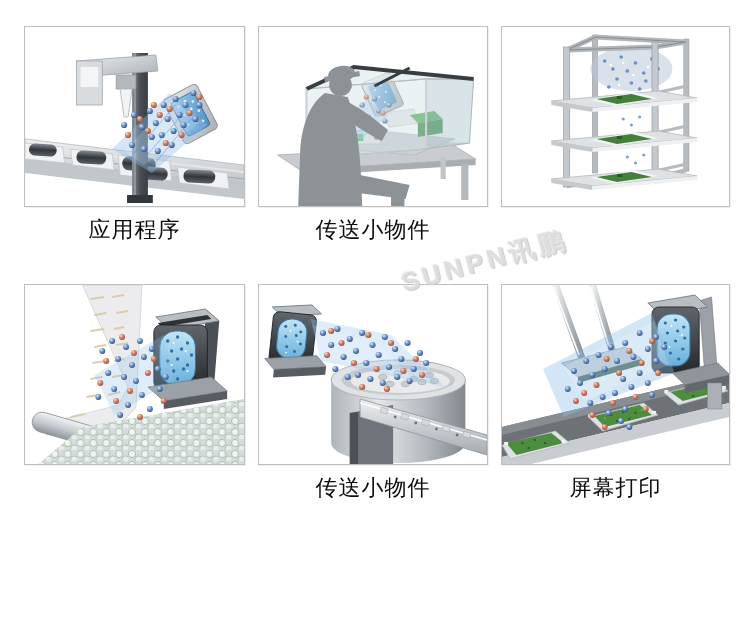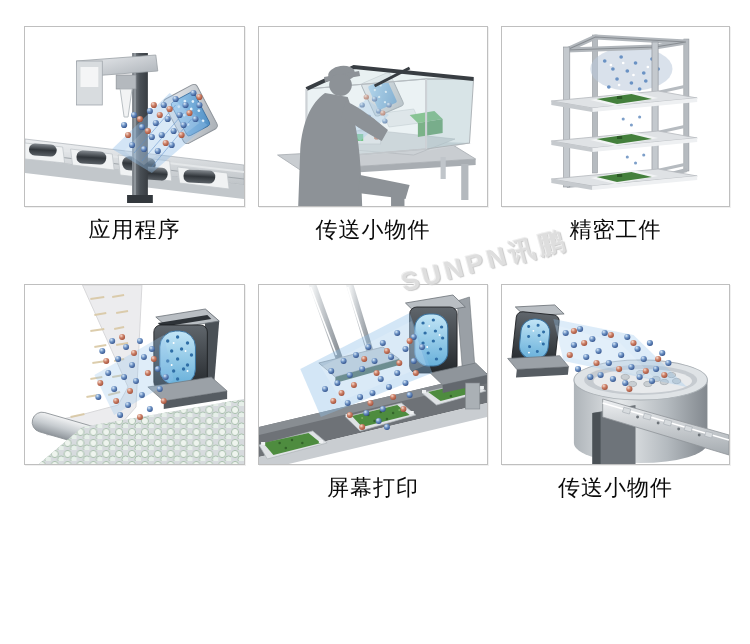--- a/index.html
+++ b/index.html
@@ -323,21 +323,20 @@
           <g fill="#7d9fc9">
             <circle cx="118" cy="92" r="1.5"></circle>
               <circle cx="126" cy="98" r="1.5"></circle>
               <circle cx="134" cy="90" r="1.5"></circle>
               <circle cx="122" cy="130" r="1.5"></circle>
               <circle cx="130" cy="136" r="1.5"></circle>
               <circle cx="138" cy="128" r="1.5"></circle>
           </g>
         </svg>
       </div>
-      <figcaption>精密工件</figcaption>
     </figure>
 
     <figure>
       <div class="frame">
         <svg viewBox="0 0 221 179" preserveAspectRatio="none" xmlns="http://www.w3.org/2000/svg">
           <defs>
             <linearGradient id="d-dark" x1="0" y1="0" x2="0" y2="1">
                 <stop offset="0" stop-color="#60666c"></stop>
                 <stop offset="1" stop-color="#24282c"></stop>
               </linearGradient>
@@ -452,20 +451,160 @@
               <use href="#d-r" x="124" y="88"></use>
               <use href="#d-r" x="92" y="116"></use>
               <use href="#d-r" x="106" y="106"></use>
               <use href="#d-r" x="130" y="74"></use>
               <use href="#d-r" x="140" y="116"></use>
               <use href="#d-r" x="76" y="98"></use>
               <use href="#d-r" x="116" y="132"></use>
           </g>
         </svg>
       </div>
+    </figure>
+
+    <figure>
+      <div class="frame">
+        <svg viewBox="0 0 221 179" preserveAspectRatio="none" xmlns="http://www.w3.org/2000/svg">
+          <defs>
+            <linearGradient id="e-bowl" x1="0" y1="0" x2="1" y2="0">
+                <stop offset="0" stop-color="#aeb4b9"></stop>
+                <stop offset=".35" stop-color="#e4e7e9"></stop>
+                <stop offset=".7" stop-color="#b4babf"></stop>
+                <stop offset="1" stop-color="#82888e"></stop>
+              </linearGradient>
+            <linearGradient id="e-dark" x1="0" y1="0" x2="0" y2="1">
+                <stop offset="0" stop-color="#60666c"></stop>
+                <stop offset="1" stop-color="#24282c"></stop>
+              </linearGradient>
+            <linearGradient id="e-face" x1="0" y1="0" x2="0" y2="1">
+                <stop offset="0" stop-color="#c2e5f6"></stop>
+                <stop offset="1" stop-color="#68b0da"></stop>
+              </linearGradient>
+            <linearGradient id="e-rail" x1="0" y1="0" x2="0" y2="1">
+                <stop offset="0" stop-color="#eef0f2"></stop>
+                <stop offset="1" stop-color="#a5abb0"></stop>
+              </linearGradient>
+            <radialGradient id="e-pb" cx="35%" cy="30%" r="75%">
+                <stop offset="0" stop-color="#dcebf8"></stop>
+                <stop offset=".45" stop-color="#6f94c6"></stop>
+                <stop offset="1" stop-color="#31508a"></stop>
+              </radialGradient>
+            <radialGradient id="e-pr" cx="35%" cy="30%" r="75%">
+                <stop offset="0" stop-color="#f6ddd2"></stop>
+                <stop offset=".45" stop-color="#cd8168"></stop>
+                <stop offset="1" stop-color="#a14e38"></stop>
+              </radialGradient>
+            <circle id="e-b" r="3.0" fill="url(#e-pb)"></circle>
+              <circle id="e-r" r="3.0" fill="url(#e-pr)"></circle>
+          </defs>
+          <g>
+            <path d="M70,95 L70,158 A65,20 0 0 0 200,158 L200,95 Z" fill="url(#e-bowl)"></path>
+            <ellipse cx="135" cy="95" rx="65" ry="20" fill="#dfe3e6" stroke="#aab0b5" stroke-width="1"></ellipse>
+            <ellipse cx="135" cy="95" rx="55" ry="15" fill="#c6cbd0"></ellipse>
+            <ellipse cx="137" cy="96" rx="48" ry="12" fill="#e8eaec"></ellipse>
+            <g fill="#c9ced2" stroke="#9aa0a5" stroke-width="0.6">
+                <ellipse cx="120" cy="92" rx="4" ry="2.6"></ellipse>
+                <ellipse cx="135" cy="88" rx="4" ry="2.6"></ellipse>
+                <ellipse cx="150" cy="94" rx="4" ry="2.6"></ellipse>
+                <ellipse cx="165" cy="90" rx="4" ry="2.6"></ellipse>
+                <ellipse cx="142" cy="99" rx="4" ry="2.6"></ellipse>
+                <ellipse cx="158" cy="97" rx="4" ry="2.6"></ellipse>
+                <ellipse cx="127" cy="99" rx="4" ry="2.6"></ellipse>
+                <ellipse cx="170" cy="96" rx="4" ry="2.6"></ellipse>
+              </g>
+            <polygon points="88,128 130,120 130,179 88,179" fill="#6e747a"></polygon>
+            <polygon points="88,128 96,127 96,179 88,179" fill="#4b5156"></polygon>
+          </g>
+          <g>
+            <polygon points="98,114 221,150 221,170 98,132" fill="url(#e-rail)" stroke="#8f959a" stroke-width="0.8"></polygon>
+            <line x1="98" y1="118" x2="221" y2="155" stroke="#ffffff" stroke-width="1.6"></line>
+            <g fill="#d8dcdf" stroke="#aab0b5" stroke-width="0.6">
+              <rect x="118" y="123" width="7" height="5" transform="rotate(16 121 125)"></rect>
+                <rect x="138" y="129" width="7" height="5" transform="rotate(16 141 131)"></rect>
+                <rect x="158" y="135" width="7" height="5" transform="rotate(16 161 137)"></rect>
+                <rect x="178" y="141" width="7" height="5" transform="rotate(16 181 143)"></rect>
+                <rect x="198" y="147" width="7" height="5" transform="rotate(16 201 149)"></rect>
+            </g>
+            <g fill="#6e747a">
+                <circle cx="132" cy="132" r="1.4"></circle>
+                <circle cx="152" cy="138" r="1.4"></circle>
+                <circle cx="172" cy="144" r="1.4"></circle>
+                <circle cx="192" cy="150" r="1.4"></circle>
+              </g>
+          </g>
+          <g transform="translate(14,12) rotate(6)">
+            <polygon points="0,10 38,4 48,12 10,18" fill="#b9bec3" stroke="#6d7379" stroke-width="0.8"></polygon>
+            <rect x="2" y="14" width="42" height="52" rx="6" fill="url(#e-dark)" stroke="#17191c" stroke-width="0.8"></rect>
+            <rect x="8" y="20" width="28" height="40" rx="13" fill="url(#e-face)" stroke="#3c74a0" stroke-width="1"></rect>
+            <g fill="#2f6ea6">
+                <circle cx="15" cy="28" r="1.5"></circle>
+                <circle cx="24" cy="26" r="1.5"></circle>
+                <circle cx="30" cy="32" r="1.5"></circle>
+                <circle cx="16" cy="38" r="1.5"></circle>
+                <circle cx="26" cy="36" r="1.5"></circle>
+                <circle cx="31" cy="44" r="1.5"></circle>
+                <circle cx="18" cy="48" r="1.5"></circle>
+                <circle cx="26" cy="52" r="1.5"></circle>
+              </g>
+            <g fill="#ffffff">
+                <circle cx="20" cy="32" r="0.9"></circle>
+                <circle cx="28" cy="42" r="0.9"></circle>
+                <circle cx="18" cy="54" r="0.9"></circle>
+              </g>
+            <polygon points="-2,62 48,54 58,64 8,72" fill="#9ba1a7" stroke="#70767c" stroke-width="0.7"></polygon>
+            <polygon points="8,72 58,64 58,72 8,80" fill="#565c62"></polygon>
+          </g>
+          <g>
+            <polygon points="50,34 60,76 180,102 128,50" fill="rgba(150,195,235,0.32)"></polygon>
+            <polygon points="52,40 58,70 150,95 115,58" fill="rgba(255,255,255,0.16)"></polygon>
+          </g>
+          <g>
+            <use href="#e-b" x="62" y="48"></use>
+              <use href="#e-b" x="70" y="60"></use>
+              <use href="#e-b" x="76" y="44"></use>
+              <use href="#e-b" x="82" y="72"></use>
+              <use href="#e-b" x="88" y="54"></use>
+              <use href="#e-b" x="94" y="66"></use>
+              <use href="#e-b" x="100" y="48"></use>
+              <use href="#e-b" x="104" y="78"></use>
+              <use href="#e-b" x="110" y="60"></use>
+              <use href="#e-b" x="116" y="70"></use>
+              <use href="#e-b" x="122" y="52"></use>
+              <use href="#e-b" x="126" y="82"></use>
+              <use href="#e-b" x="132" y="64"></use>
+              <use href="#e-b" x="138" y="74"></use>
+              <use href="#e-b" x="144" y="58"></use>
+              <use href="#e-b" x="150" y="84"></use>
+              <use href="#e-b" x="156" y="68"></use>
+              <use href="#e-b" x="162" y="78"></use>
+              <use href="#e-b" x="96" y="90"></use>
+              <use href="#e-b" x="108" y="94"></use>
+              <use href="#e-b" x="120" y="98"></use>
+              <use href="#e-b" x="134" y="92"></use>
+              <use href="#e-b" x="146" y="96"></use>
+              <use href="#e-b" x="74" y="84"></use>
+              <use href="#e-b" x="86" y="92"></use>
+            <use href="#e-r" x="66" y="70"></use>
+              <use href="#e-r" x="80" y="58"></use>
+              <use href="#e-r" x="92" y="78"></use>
+              <use href="#e-r" x="106" y="50"></use>
+              <use href="#e-r" x="114" y="84"></use>
+              <use href="#e-r" x="128" y="58"></use>
+              <use href="#e-r" x="140" y="86"></use>
+              <use href="#e-r" x="152" y="74"></use>
+              <use href="#e-r" x="100" y="102"></use>
+              <use href="#e-r" x="124" y="104"></use>
+              <use href="#e-r" x="158" y="90"></use>
+              <use href="#e-r" x="70" y="46"></use>
+          </g>
+        </svg>
+      </div>
+      <figcaption>传送小物件</figcaption>
     </figure>
 
     <figure>
       <div class="frame">
         <svg viewBox="0 0 221 179" preserveAspectRatio="none" xmlns="http://www.w3.org/2000/svg">
           <defs>
             <linearGradient id="f-dark" x1="0" y1="0" x2="0" y2="1">
                 <stop offset="0" stop-color="#60666c"></stop>
                 <stop offset="1" stop-color="#24282c"></stop>
               </linearGradient>
@@ -619,156 +758,16 @@
               <use href="#f-r" x="72" y="116"></use>
               <use href="#f-r" x="140" y="124"></use>
               <use href="#f-r" x="88" y="130"></use>
               <use href="#f-r" x="100" y="142"></use>
           </g>
         </svg>
       </div>
       <figcaption>屏幕打印</figcaption>
     </figure>
 
-    <figure>
-      <div class="frame">
-        <svg viewBox="0 0 221 179" preserveAspectRatio="none" xmlns="http://www.w3.org/2000/svg">
-          <defs>
-            <linearGradient id="e-bowl" x1="0" y1="0" x2="1" y2="0">
-                <stop offset="0" stop-color="#aeb4b9"></stop>
-                <stop offset=".35" stop-color="#e4e7e9"></stop>
-                <stop offset=".7" stop-color="#b4babf"></stop>
-                <stop offset="1" stop-color="#82888e"></stop>
-              </linearGradient>
-            <linearGradient id="e-dark" x1="0" y1="0" x2="0" y2="1">
-                <stop offset="0" stop-color="#60666c"></stop>
-                <stop offset="1" stop-color="#24282c"></stop>
-              </linearGradient>
-            <linearGradient id="e-face" x1="0" y1="0" x2="0" y2="1">
-                <stop offset="0" stop-color="#c2e5f6"></stop>
-                <stop offset="1" stop-color="#68b0da"></stop>
-              </linearGradient>
-            <linearGradient id="e-rail" x1="0" y1="0" x2="0" y2="1">
-                <stop offset="0" stop-color="#eef0f2"></stop>
-                <stop offset="1" stop-color="#a5abb0"></stop>
-              </linearGradient>
-            <radialGradient id="e-pb" cx="35%" cy="30%" r="75%">
-                <stop offset="0" stop-color="#dcebf8"></stop>
-                <stop offset=".45" stop-color="#6f94c6"></stop>
-                <stop offset="1" stop-color="#31508a"></stop>
-              </radialGradient>
-            <radialGradient id="e-pr" cx="35%" cy="30%" r="75%">
-                <stop offset="0" stop-color="#f6ddd2"></stop>
-                <stop offset=".45" stop-color="#cd8168"></stop>
-                <stop offset="1" stop-color="#a14e38"></stop>
-              </radialGradient>
-            <circle id="e-b" r="3.0" fill="url(#e-pb)"></circle>
-              <circle id="e-r" r="3.0" fill="url(#e-pr)"></circle>
-          </defs>
-          <g>
-            <path d="M70,95 L70,158 A65,20 0 0 0 200,158 L200,95 Z" fill="url(#e-bowl)"></path>
-            <ellipse cx="135" cy="95" rx="65" ry="20" fill="#dfe3e6" stroke="#aab0b5" stroke-width="1"></ellipse>
-            <ellipse cx="135" cy="95" rx="55" ry="15" fill="#c6cbd0"></ellipse>
-            <ellipse cx="137" cy="96" rx="48" ry="12" fill="#e8eaec"></ellipse>
-            <g fill="#c9ced2" stroke="#9aa0a5" stroke-width="0.6">
-                <ellipse cx="120" cy="92" rx="4" ry="2.6"></ellipse>
-                <ellipse cx="135" cy="88" rx="4" ry="2.6"></ellipse>
-                <ellipse cx="150" cy="94" rx="4" ry="2.6"></ellipse>
-                <ellipse cx="165" cy="90" rx="4" ry="2.6"></ellipse>
-                <ellipse cx="142" cy="99" rx="4" ry="2.6"></ellipse>
-                <ellipse cx="158" cy="97" rx="4" ry="2.6"></ellipse>
-                <ellipse cx="127" cy="99" rx="4" ry="2.6"></ellipse>
-                <ellipse cx="170" cy="96" rx="4" ry="2.6"></ellipse>
-              </g>
-            <polygon points="88,128 130,120 130,179 88,179" fill="#6e747a"></polygon>
-            <polygon points="88,128 96,127 96,179 88,179" fill="#4b5156"></polygon>
-          </g>
-          <g>
-            <polygon points="98,114 221,150 221,170 98,132" fill="url(#e-rail)" stroke="#8f959a" stroke-width="0.8"></polygon>
-            <line x1="98" y1="118" x2="221" y2="155" stroke="#ffffff" stroke-width="1.6"></line>
-            <g fill="#d8dcdf" stroke="#aab0b5" stroke-width="0.6">
-              <rect x="118" y="123" width="7" height="5" transform="rotate(16 121 125)"></rect>
-                <rect x="138" y="129" width="7" height="5" transform="rotate(16 141 131)"></rect>
-                <rect x="158" y="135" width="7" height="5" transform="rotate(16 161 137)"></rect>
-                <rect x="178" y="141" width="7" height="5" transform="rotate(16 181 143)"></rect>
-                <rect x="198" y="147" width="7" height="5" transform="rotate(16 201 149)"></rect>
-            </g>
-            <g fill="#6e747a">
-                <circle cx="132" cy="132" r="1.4"></circle>
-                <circle cx="152" cy="138" r="1.4"></circle>
-                <circle cx="172" cy="144" r="1.4"></circle>
-                <circle cx="192" cy="150" r="1.4"></circle>
-              </g>
-          </g>
-          <g transform="translate(14,12) rotate(6)">
-            <polygon points="0,10 38,4 48,12 10,18" fill="#b9bec3" stroke="#6d7379" stroke-width="0.8"></polygon>
-            <rect x="2" y="14" width="42" height="52" rx="6" fill="url(#e-dark)" stroke="#17191c" stroke-width="0.8"></rect>
-            <rect x="8" y="20" width="28" height="40" rx="13" fill="url(#e-face)" stroke="#3c74a0" stroke-width="1"></rect>
-            <g fill="#2f6ea6">
-                <circle cx="15" cy="28" r="1.5"></circle>
-                <circle cx="24" cy="26" r="1.5"></circle>
-                <circle cx="30" cy="32" r="1.5"></circle>
-                <circle cx="16" cy="38" r="1.5"></circle>
-                <circle cx="26" cy="36" r="1.5"></circle>
-                <circle cx="31" cy="44" r="1.5"></circle>
-                <circle cx="18" cy="48" r="1.5"></circle>
-                <circle cx="26" cy="52" r="1.5"></circle>
-              </g>
-            <g fill="#ffffff">
-                <circle cx="20" cy="32" r="0.9"></circle>
-                <circle cx="28" cy="42" r="0.9"></circle>
-                <circle cx="18" cy="54" r="0.9"></circle>
-              </g>
-            <polygon points="-2,62 48,54 58,64 8,72" fill="#9ba1a7" stroke="#70767c" stroke-width="0.7"></polygon>
-            <polygon points="8,72 58,64 58,72 8,80" fill="#565c62"></polygon>
-          </g>
-          <g>
-            <polygon points="50,34 60,76 180,102 128,50" fill="rgba(150,195,235,0.32)"></polygon>
-            <polygon points="52,40 58,70 150,95 115,58" fill="rgba(255,255,255,0.16)"></polygon>
-          </g>
-          <g>
-            <use href="#e-b" x="62" y="48"></use>
-              <use href="#e-b" x="70" y="60"></use>
-              <use href="#e-b" x="76" y="44"></use>
-              <use href="#e-b" x="82" y="72"></use>
-              <use href="#e-b" x="88" y="54"></use>
-              <use href="#e-b" x="94" y="66"></use>
-              <use href="#e-b" x="100" y="48"></use>
-              <use href="#e-b" x="104" y="78"></use>
-              <use href="#e-b" x="110" y="60"></use>
-              <use href="#e-b" x="116" y="70"></use>
-              <use href="#e-b" x="122" y="52"></use>
-              <use href="#e-b" x="126" y="82"></use>
-              <use href="#e-b" x="132" y="64"></use>
-              <use href="#e-b" x="138" y="74"></use>
-              <use href="#e-b" x="144" y="58"></use>
-              <use href="#e-b" x="150" y="84"></use>
-              <use href="#e-b" x="156" y="68"></use>
-              <use href="#e-b" x="162" y="78"></use>
-              <use href="#e-b" x="96" y="90"></use>
-              <use href="#e-b" x="108" y="94"></use>
-              <use href="#e-b" x="120" y="98"></use>
-              <use href="#e-b" x="134" y="92"></use>
-              <use href="#e-b" x="146" y="96"></use>
-              <use href="#e-b" x="74" y="84"></use>
-              <use href="#e-b" x="86" y="92"></use>
-            <use href="#e-r" x="66" y="70"></use>
-              <use href="#e-r" x="80" y="58"></use>
-              <use href="#e-r" x="92" y="78"></use>
-              <use href="#e-r" x="106" y="50"></use>
-              <use href="#e-r" x="114" y="84"></use>
-              <use href="#e-r" x="128" y="58"></use>
-              <use href="#e-r" x="140" y="86"></use>
-              <use href="#e-r" x="152" y="74"></use>
-              <use href="#e-r" x="100" y="102"></use>
-              <use href="#e-r" x="124" y="104"></use>
-              <use href="#e-r" x="158" y="90"></use>
-              <use href="#e-r" x="70" y="46"></use>
-          </g>
-        </svg>
-      </div>
-      <figcaption>传送小物件</figcaption>
-    </figure>
-
   </div>
 
   <div class="watermark">SUNPN讯鹏</div>
 </div>
 
 </body></html>

